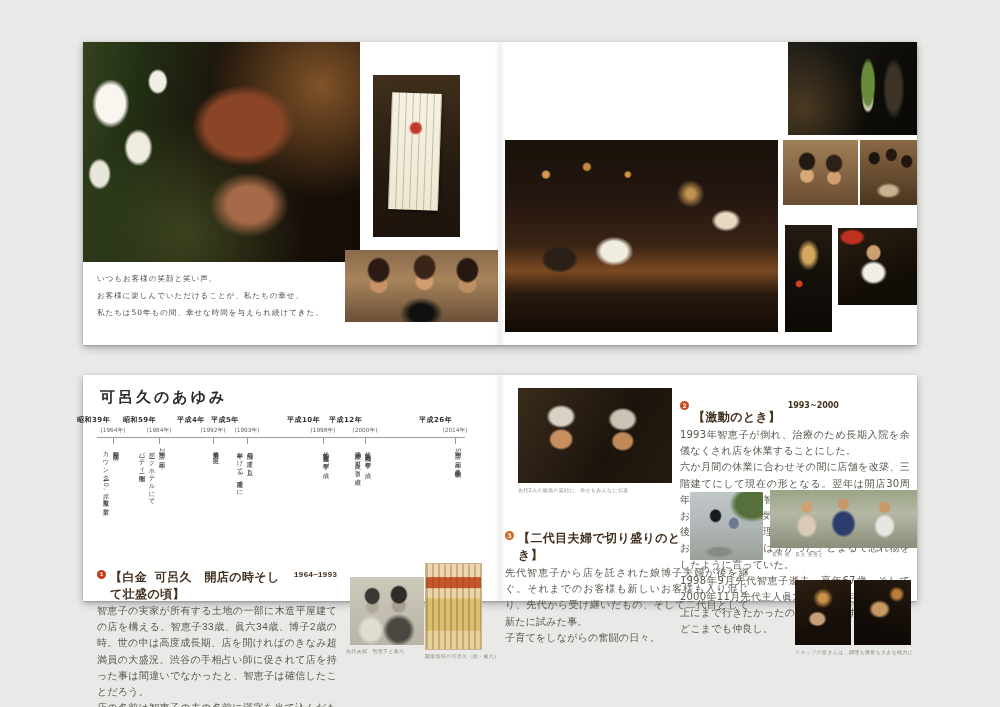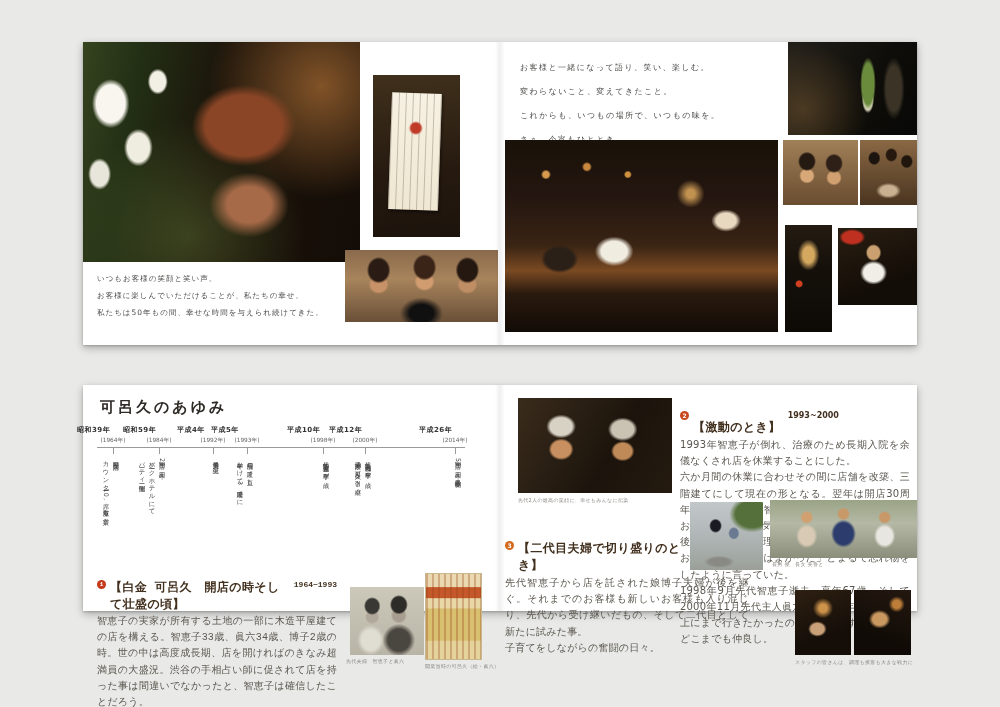--- a/index.html
+++ b/index.html
@@ -3,21 +3,21 @@
 <meta charset="utf-8">
 <style>
   * { margin:0; padding:0; box-sizing:border-box; }
   html,body { width:1000px; height:707px; }
   body { font-family:"DejaVu Sans", sans-serif; background:#e9eae8; position:relative; overflow:hidden; }
   .stage { position:absolute; inset:0; }
 
   .spread { position:absolute; left:83px; width:834px; background:#fff;
             box-shadow:0 3px 8px rgba(0,0,0,.28), 0 1px 2px rgba(0,0,0,.18); }
   .spread-top { top:42px; height:303px; }
-  .spread-bottom { top:385px; height:226px; }
+  .spread-bottom { top:375px; height:226px; }
   .fold { position:absolute; top:0; bottom:0; left:50%; width:10px; margin-left:-5px;
           background:linear-gradient(90deg, rgba(0,0,0,0) 0%, rgba(0,0,0,.06) 45%, rgba(0,0,0,.10) 50%, rgba(0,0,0,.05) 55%, rgba(0,0,0,0) 100%); }
 
   .photo { position:absolute; background-color:#222; }
 
   
   .ph-flowers { left:0; top:0; width:277px; height:220px;
     background:
       radial-gradient(ellipse 26px 34px at 10% 28%, #f8f6ee 55%, rgba(248,246,238,0) 72%),
       radial-gradient(ellipse 20px 26px at 20% 48%, #efece0 55%, rgba(239,236,224,0) 72%),
@@ -184,26 +184,20 @@
       <div class="tag-paper"></div>
     </div>
     <div class="photo ph-women3"></div>
 
     <div class="msg">
       <p>いつもお客様の笑顔と笑い声。</p>
       <p>お客様に楽しんでいただけることが、私たちの幸せ。</p>
       <p>私たちは50年もの間、幸せな時間を与えられ続けてきた。</p>
     </div>
 
-    <div class="intro">
-      <p>お客様と一緒になって語り、笑い、楽しむ。</p>
-      <p>変わらないこと、変えてきたこと。</p>
-      <p>これからも、いつもの場所で、いつもの味を。</p>
-      <p>さぁ、今宵もひととき。</p>
-    </div>
 
     <div class="photo ph-sake"></div>
     <div class="photo ph-bar"></div>
     <div class="photo ph-2women"></div>
     <div class="photo ph-group"></div>
     <div class="photo ph-storefront"></div>
     <div class="photo ph-man"></div>
     <div class="fold"></div>
   </section>
 

